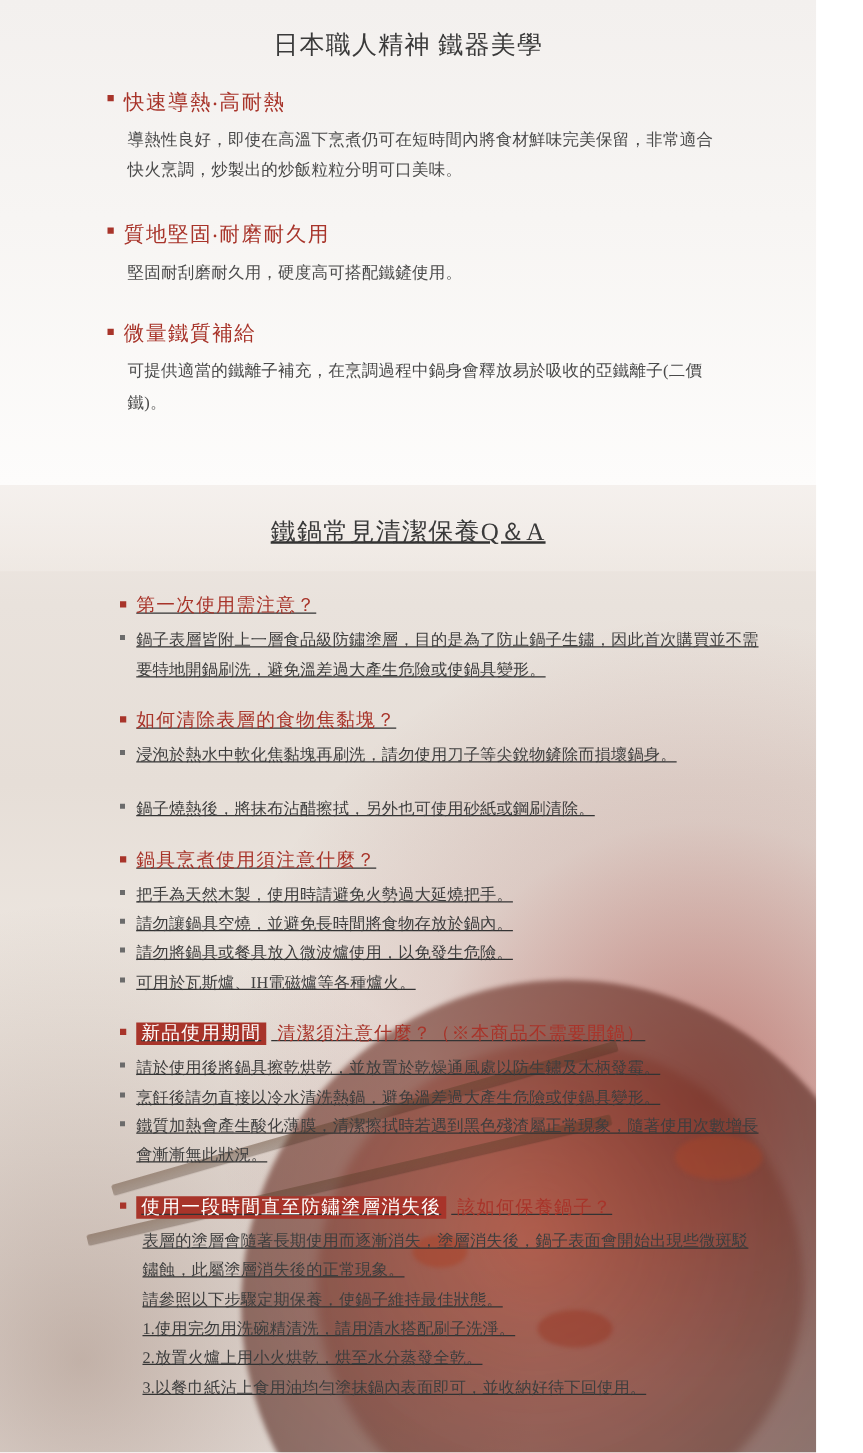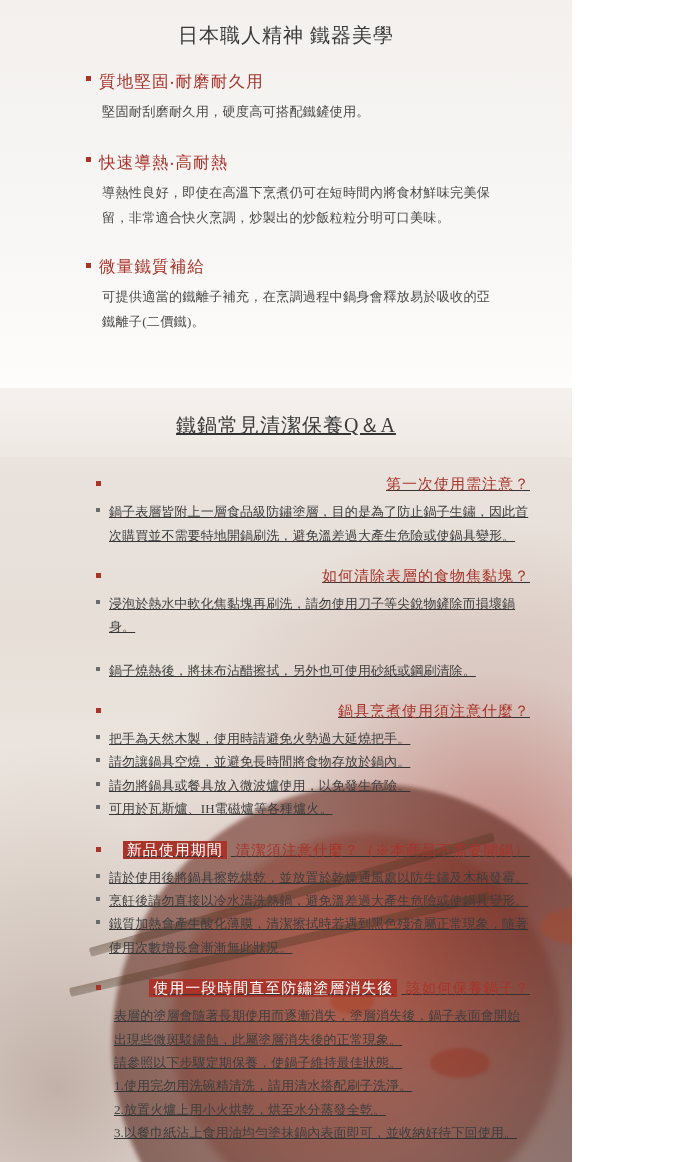--- a/index.html
+++ b/index.html
@@ -9,21 +9,21 @@
   body {
     width: 690px;
     height: 1162px;
     font-family: "Liberation Serif", "DejaVu Serif", serif;
     background: #ffffff;
     color: #333333;
     overflow: hidden;
   }
   .page {
     position: relative;
-    width: 572px;
+    width: 653px;
     height: 1162px;
     overflow: hidden;
     background: #ffffff;
   }
 
   
   .section-one {
     position: relative;
     background: linear-gradient(to bottom, #f3f0ee 0%, #f7f5f3 45%, #fdfcfb 100%);
     padding-bottom: 28px;
@@ -138,21 +138,20 @@
   .qa {
     margin-bottom: 20px;
   }
   .qa-q {
     font-size: 15px;
     color: #a8342a;
     letter-spacing: 1px;
     margin-bottom: 6px;
     position: relative;
     padding-left: 13px;
-    text-align: right;
   }
   .qa-q .sq {
     position: absolute;
     left: 0;
     top: 6px;
     width: 5px;
     height: 5px;
     background: #a8342a;
   }
   .qa-q .hl {
@@ -192,31 +191,31 @@
 <div class="page">
 
   <div class="section-one">
     <h2 class="section-title">日本職人精神 鐵器美學</h2>
 
     <div class="block-list">
 
       <div class="feature">
         <div class="feature-head">
           <span class="sq"></span>
-          <span>質地堅固‧耐磨耐久用</span>
-        </div>
-        <div class="feature-body">堅固耐刮磨耐久用，硬度高可搭配鐵鏟使用。</div>
+          <span>快速導熱‧高耐熱</span>
+        </div>
+        <div class="feature-body">導熱性良好，即使在高溫下烹煮仍可在短時間內將食材鮮味完美保留，非常適合快火烹調，炒製出的炒飯粒粒分明可口美味。</div>
       </div>
 
       <div class="feature">
         <div class="feature-head">
           <span class="sq"></span>
-          <span>快速導熱‧高耐熱</span>
-        </div>
-        <div class="feature-body">導熱性良好，即使在高溫下烹煮仍可在短時間內將食材鮮味完美保留，非常適合快火烹調，炒製出的炒飯粒粒分明可口美味。</div>
+          <span>質地堅固‧耐磨耐久用</span>
+        </div>
+        <div class="feature-body">堅固耐刮磨耐久用，硬度高可搭配鐵鏟使用。</div>
       </div>
 
       <div class="feature">
         <div class="feature-head">
           <span class="sq"></span>
           <span>微量鐵質補給</span>
         </div>
         <div class="feature-body">可提供適當的鐵離子補充，在烹調過程中鍋身會釋放易於吸收的亞鐵離子(二價鐵)。</div>
       </div>
 

